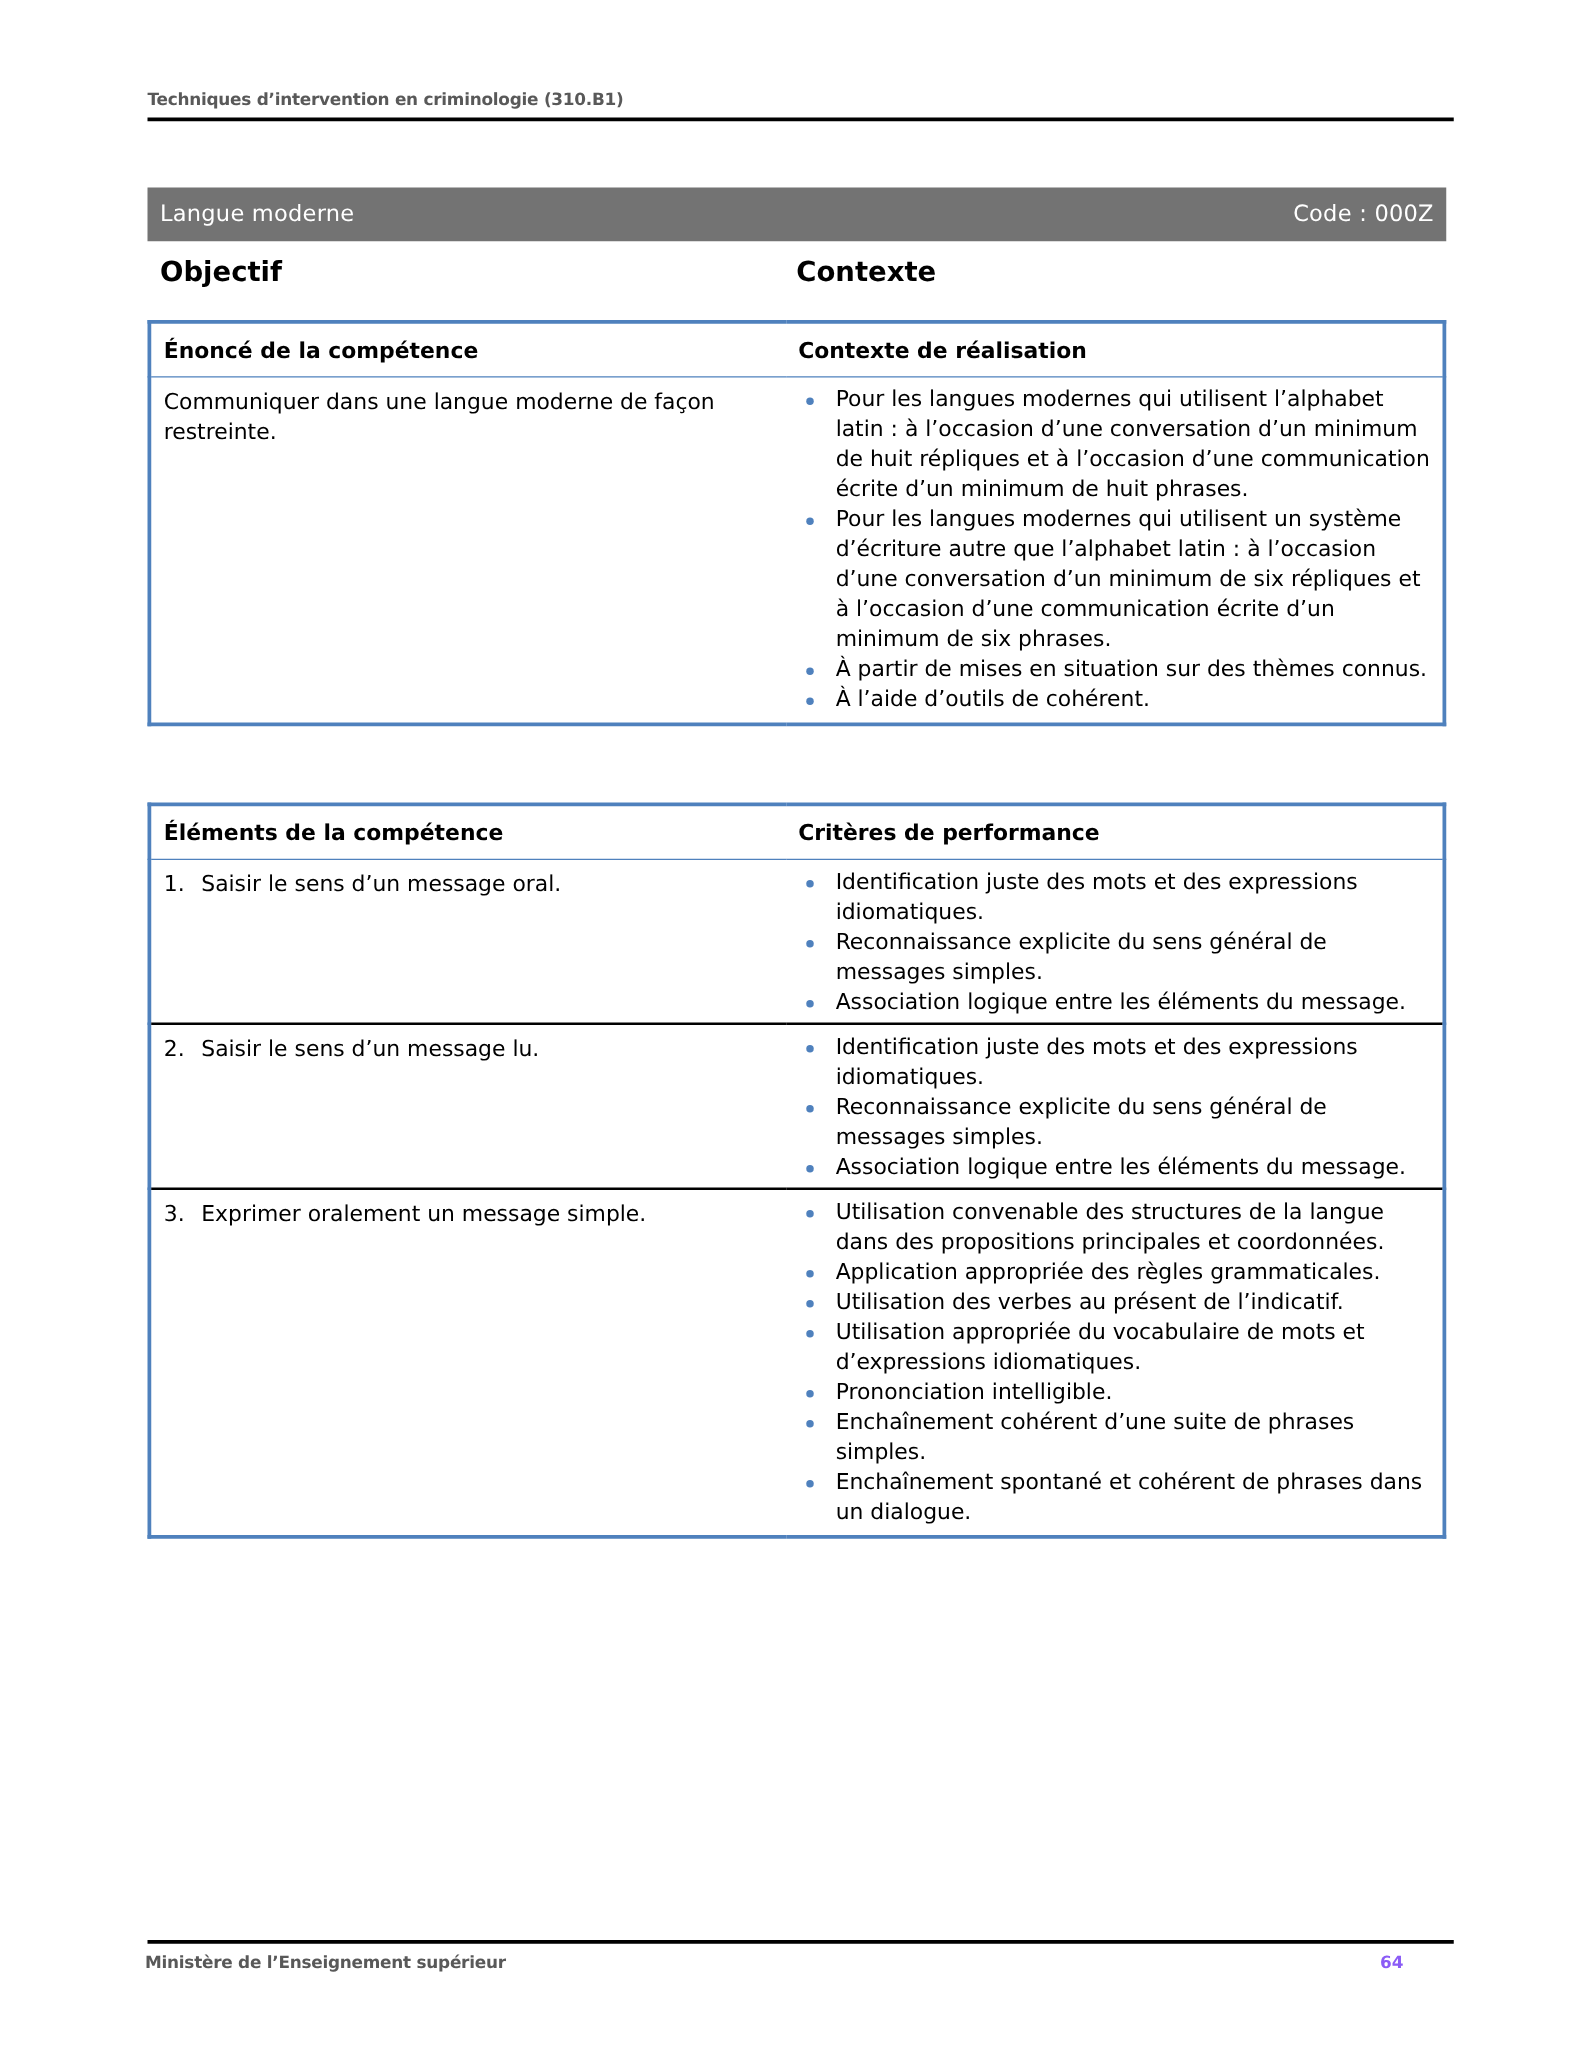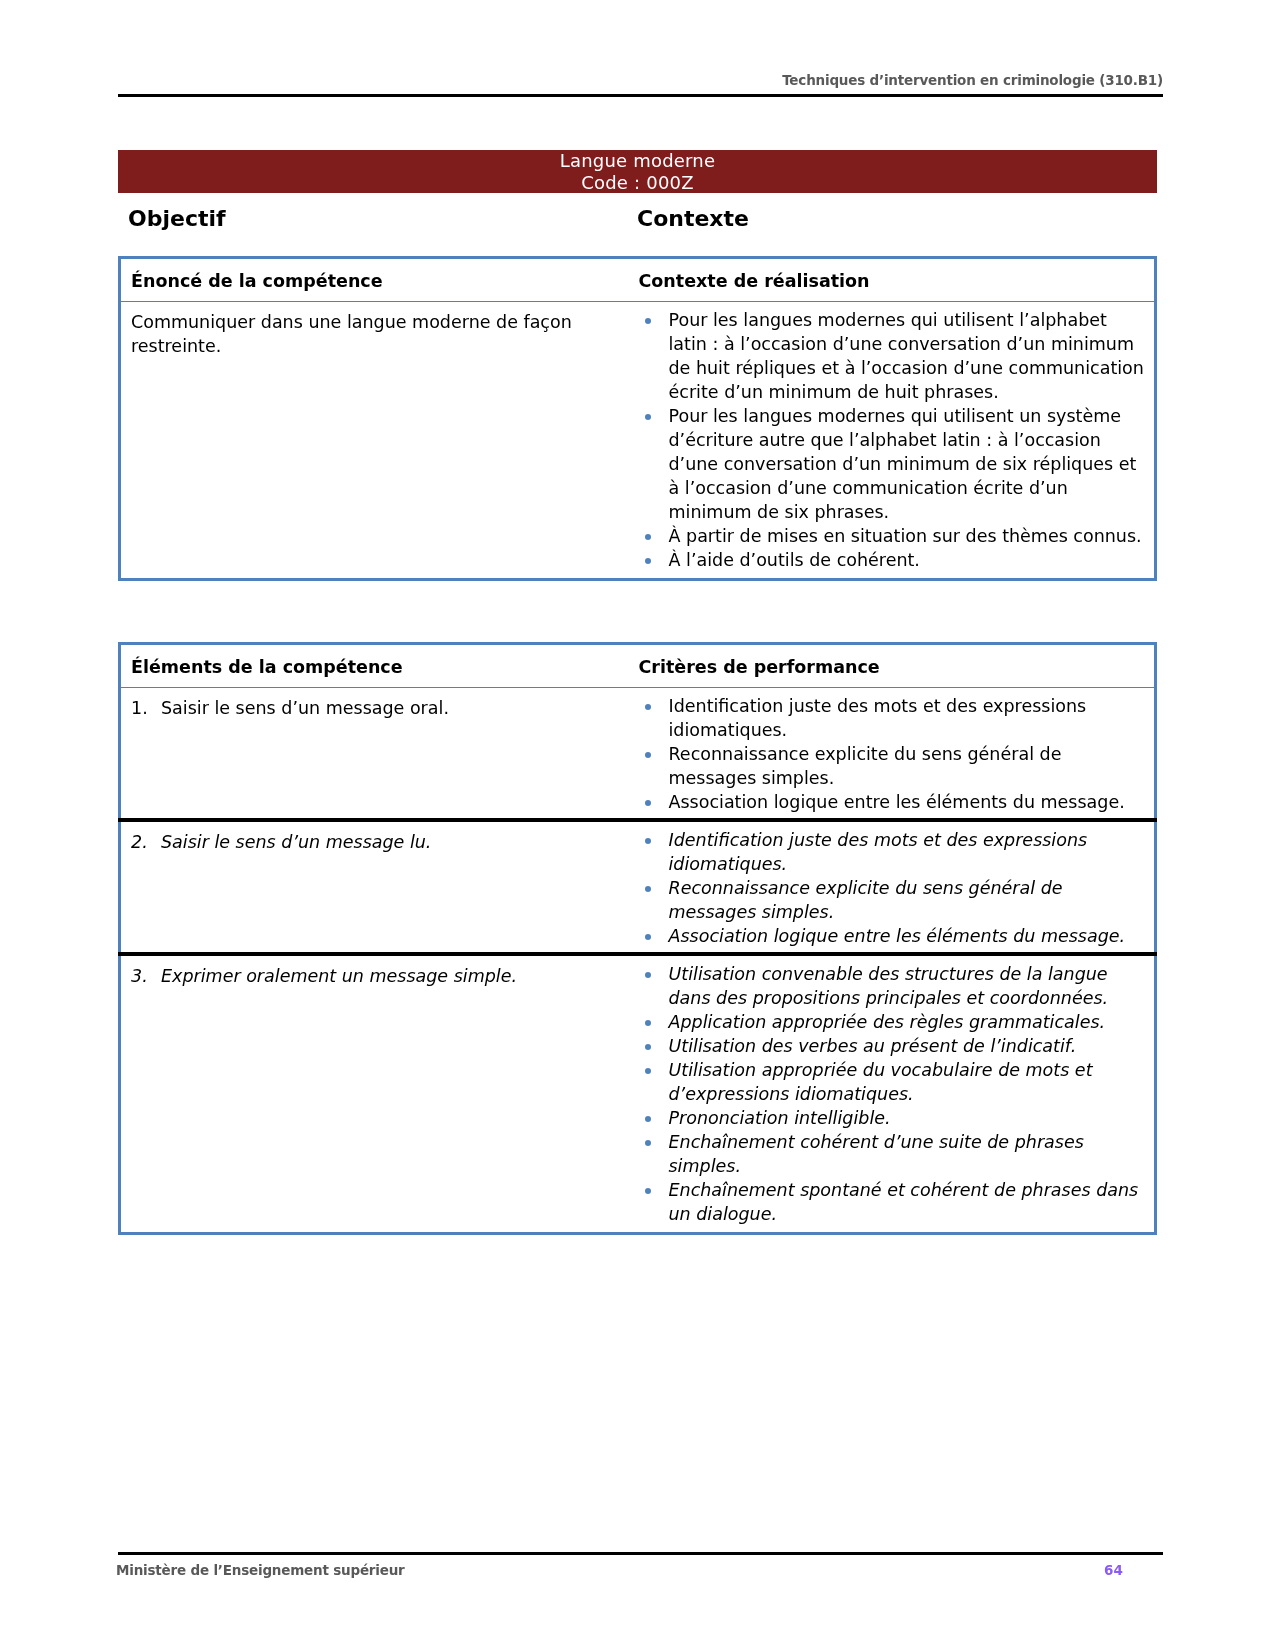--- a/index.html
+++ b/index.html
@@ -1,27 +1,27 @@
 <!DOCTYPE html>
 <html><head>
 <meta charset="utf-8">
 <style>
   html, body { margin:0; padding:0; background:#ffffff; }
   body { width:1275px; height:1650px; position:relative; font-family:"DejaVu Sans", sans-serif; color:#000; overflow:hidden; }
-  .running-header { position:absolute; left:118px; top:72px; width:1045px; font-size:13.5px; font-weight:bold; color:#595959; font-family:"DejaVu Sans", sans-serif; letter-spacing:-0.2px;text-align:right; }
+  .running-header { position:absolute; left:118px; top:72px; width:1045px; font-size:13.5px; font-weight:bold; color:#595959; font-family:"DejaVu Sans", sans-serif; letter-spacing:-0.2px; }
   .rule-top { position:absolute; left:118px; top:94px; width:1045px; height:3px; background:#000; }
-  .band { position:absolute; left:118px; top:150px; width:1039px; height:43px; background:#7f1d1d; color:#fff; font-size:18px; display:flex; align-items:center; justify-content:space-between; box-sizing:border-box; padding:0 10px 0 10px;flex-direction:column; }
+  .band { position:absolute; left:118px; top:150px; width:1039px; height:43px; background:#737373; color:#fff; font-size:18px; display:flex; align-items:center; justify-content:space-between; box-sizing:border-box; padding:0 10px 0 10px; }
   .band span { letter-spacing:0.2px; }
   .sec-heading { position:absolute; top:206px; font-size:22px; font-weight:bold; color:#000000; }
   .sec-left { left:128px; }
   .sec-right { left:637px; }
   table.comp { position:absolute; left:118px; width:1039px; border-collapse:collapse; border:3px solid #4f81bd; table-layout:fixed; font-size:17.5px; line-height:24px; }
   table.comp th { text-align:left; font-weight:bold; padding:10px 10px 8px 10px; border-bottom:1px solid #4f81bd; font-size:17.5px; }
   table.comp td { vertical-align:top; padding:6px 10px 4px 10px; }
-  table.comp tr.row-sep td { border-top:4px solid #000000;font-style:italic; }
+  table.comp tr.row-sep td { border-top:2px solid #000000; }
   col.c1 { width:509px; }
   ul.bul { list-style:none; margin:0; padding:0; }
   ul.bul li { position:relative; padding-left:30px; }
   ul.bul li::before { content:""; position:absolute; left:6px; top:10px; width:6px; height:6px; border-radius:50%; background:#4f81bd; }
   .num { display:inline-block; width:30px; }
   .rule-bottom { position:absolute; left:118px; top:1552px; width:1045px; height:3px; background:#000; }
   .footer-left { position:absolute; left:116px; top:1562px; font-size:13.5px; font-weight:bold; color:#595959; letter-spacing:-0.2px; }
   .footer-right { position:absolute; left:1104px; top:1562px; font-size:13.5px; font-weight:bold; color:#8b5cf6; }
 </style>
 </head>

